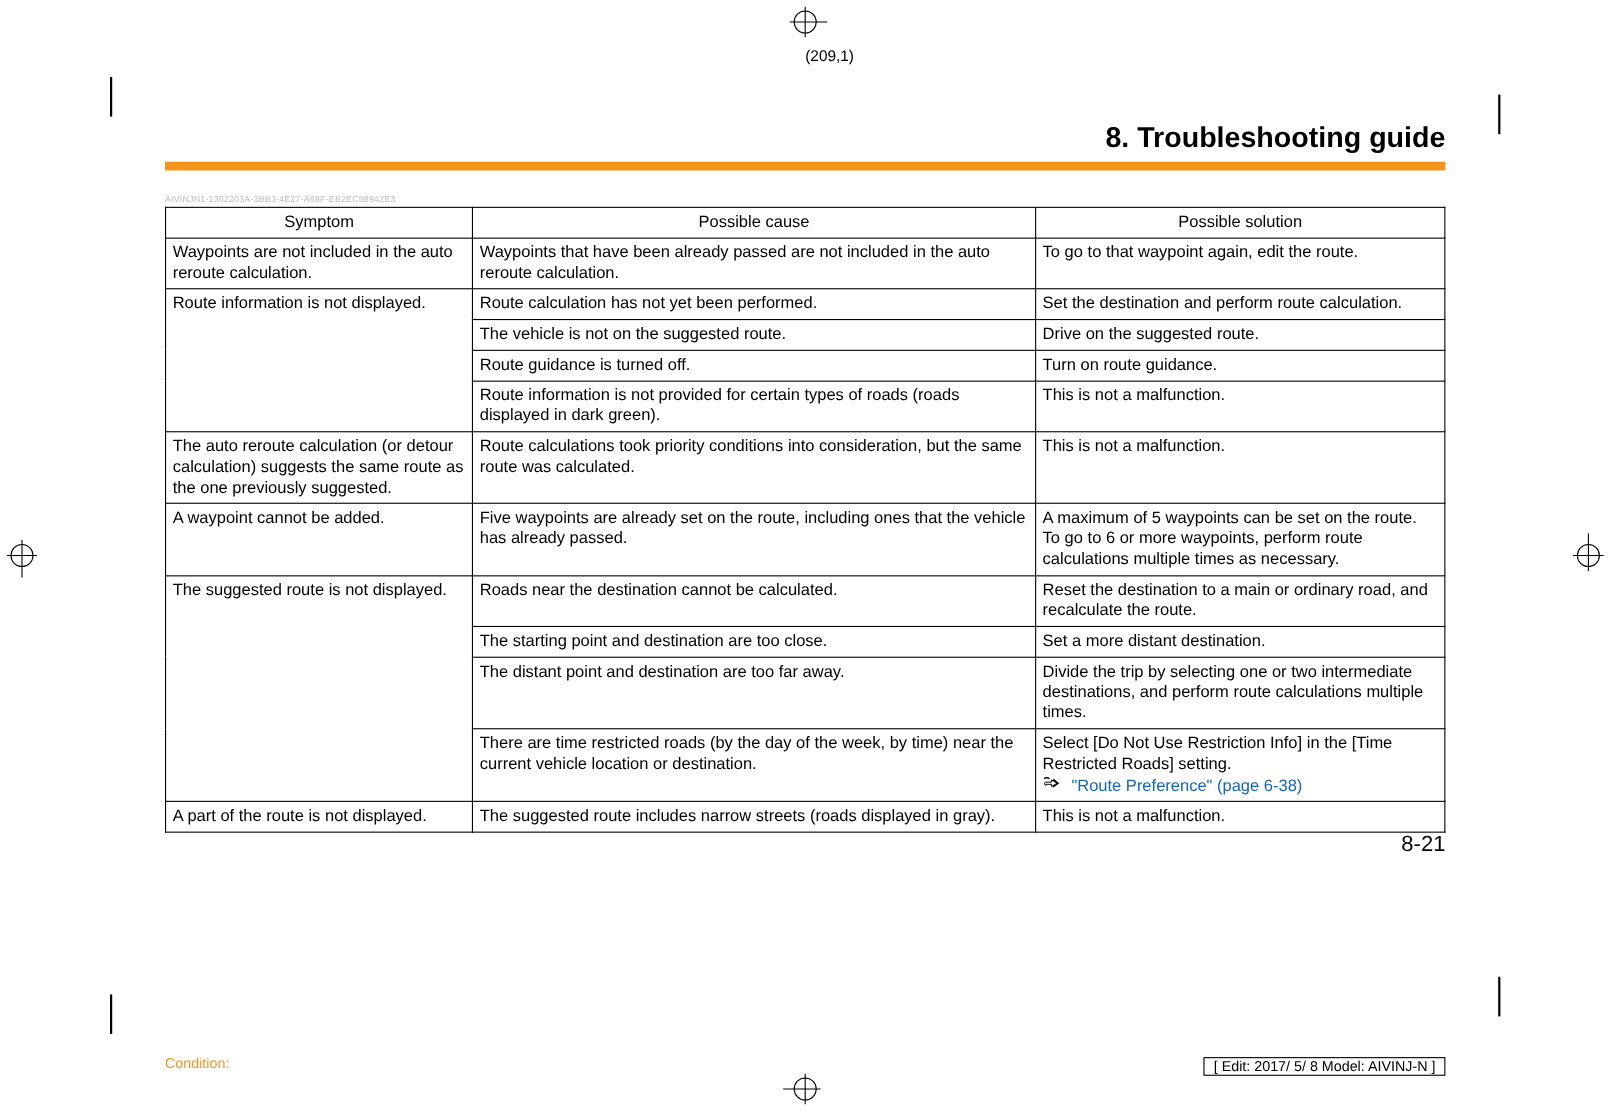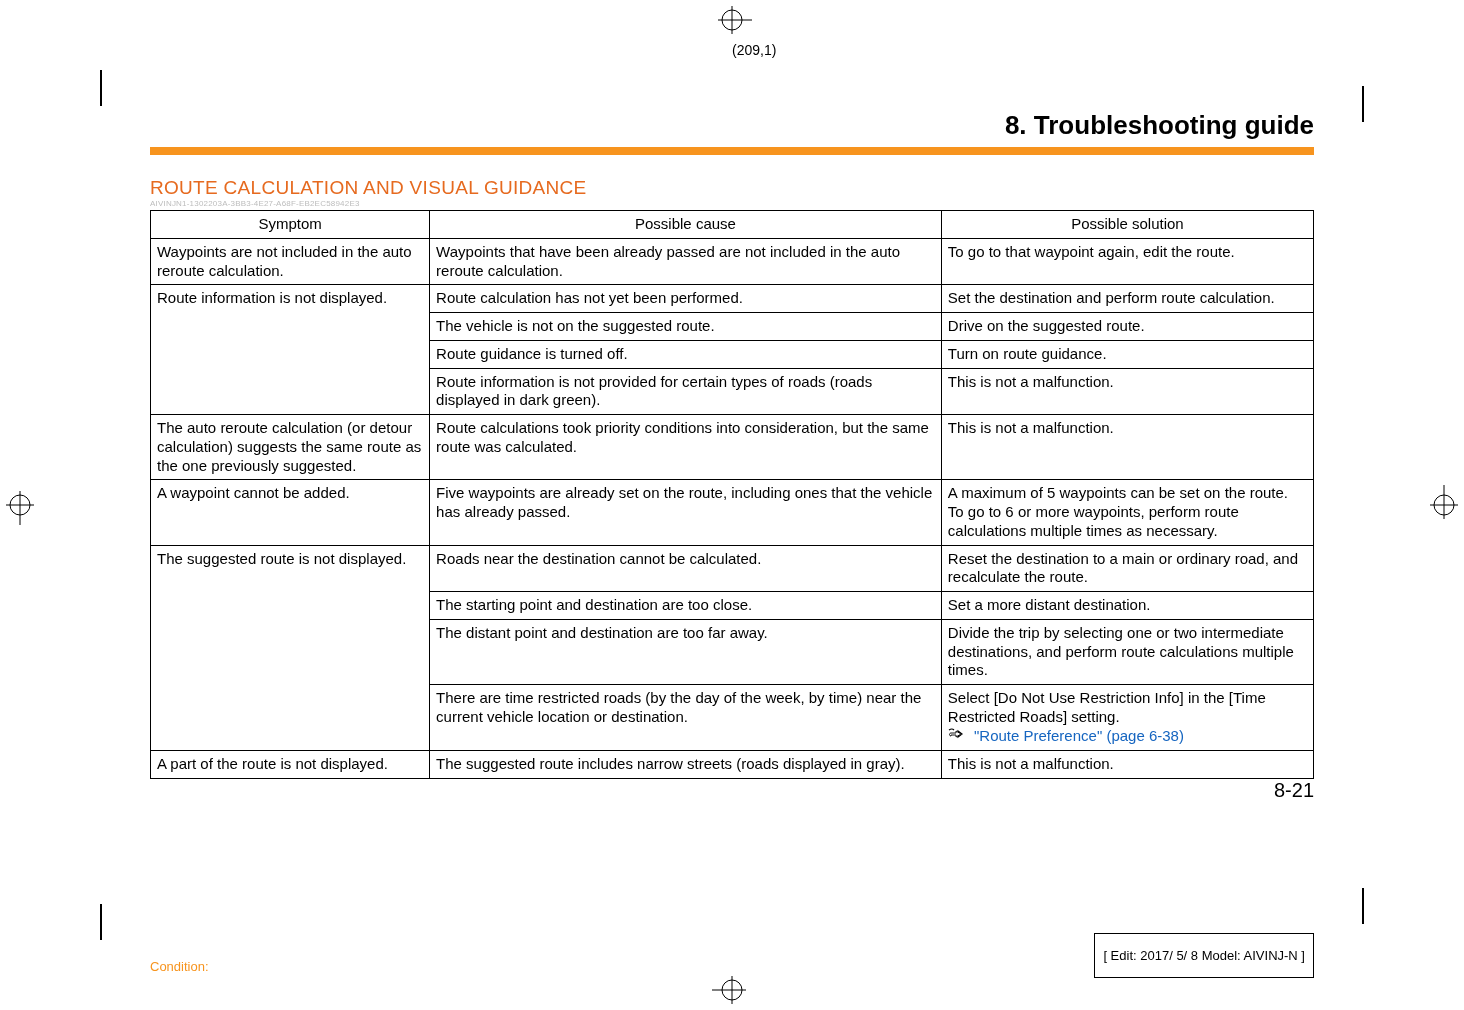--- a/index.html
+++ b/index.html
@@ -101,21 +101,21 @@
     bottom: 36px;
     left: 150px;
     font-size: 13px;
     color: #f7941e;
   }
   .edit-box {
     position: absolute;
     bottom: 32px;
     right: 150px;
     border: 1px solid #000;
-    padding: 14px 8px;
+    padding: 0 8px;
     font-size: 13px;
   }
 </style>
 </head>
 <body>
 
 <div class="crop-mark crop-top">
   <svg width="40" height="28">
       <circle cx="20" cy="14" r="10" fill="none" stroke="#000" stroke-width="1"></circle>
       <line x1="20" y1="0" x2="20" y2="28" stroke="#000" stroke-width="1"></line>
@@ -147,21 +147,20 @@
 <div class="reg-top-right"></div>
 <div class="reg-bot-left"></div>
 <div class="reg-bot-right"></div>
 
 <div class="page-num-top">(209,1)</div>
 
 <div class="content">
   <div class="chapter-title">8. Troubleshooting guide</div>
   <div class="orange-bar"></div>
 
-  <div class="section-heading">ROUTE CALCULATION AND VISUAL GUIDANCE</div>
   <div class="doc-id">AIVINJN1-1302203A-3BB3-4E27-A68F-EB2EC58942E3</div>
 
   <table>
     <colgroup>
         <col class="c1">
         <col class="c2">
         <col class="c3">
       </colgroup>
     <thead>
       <tr>

